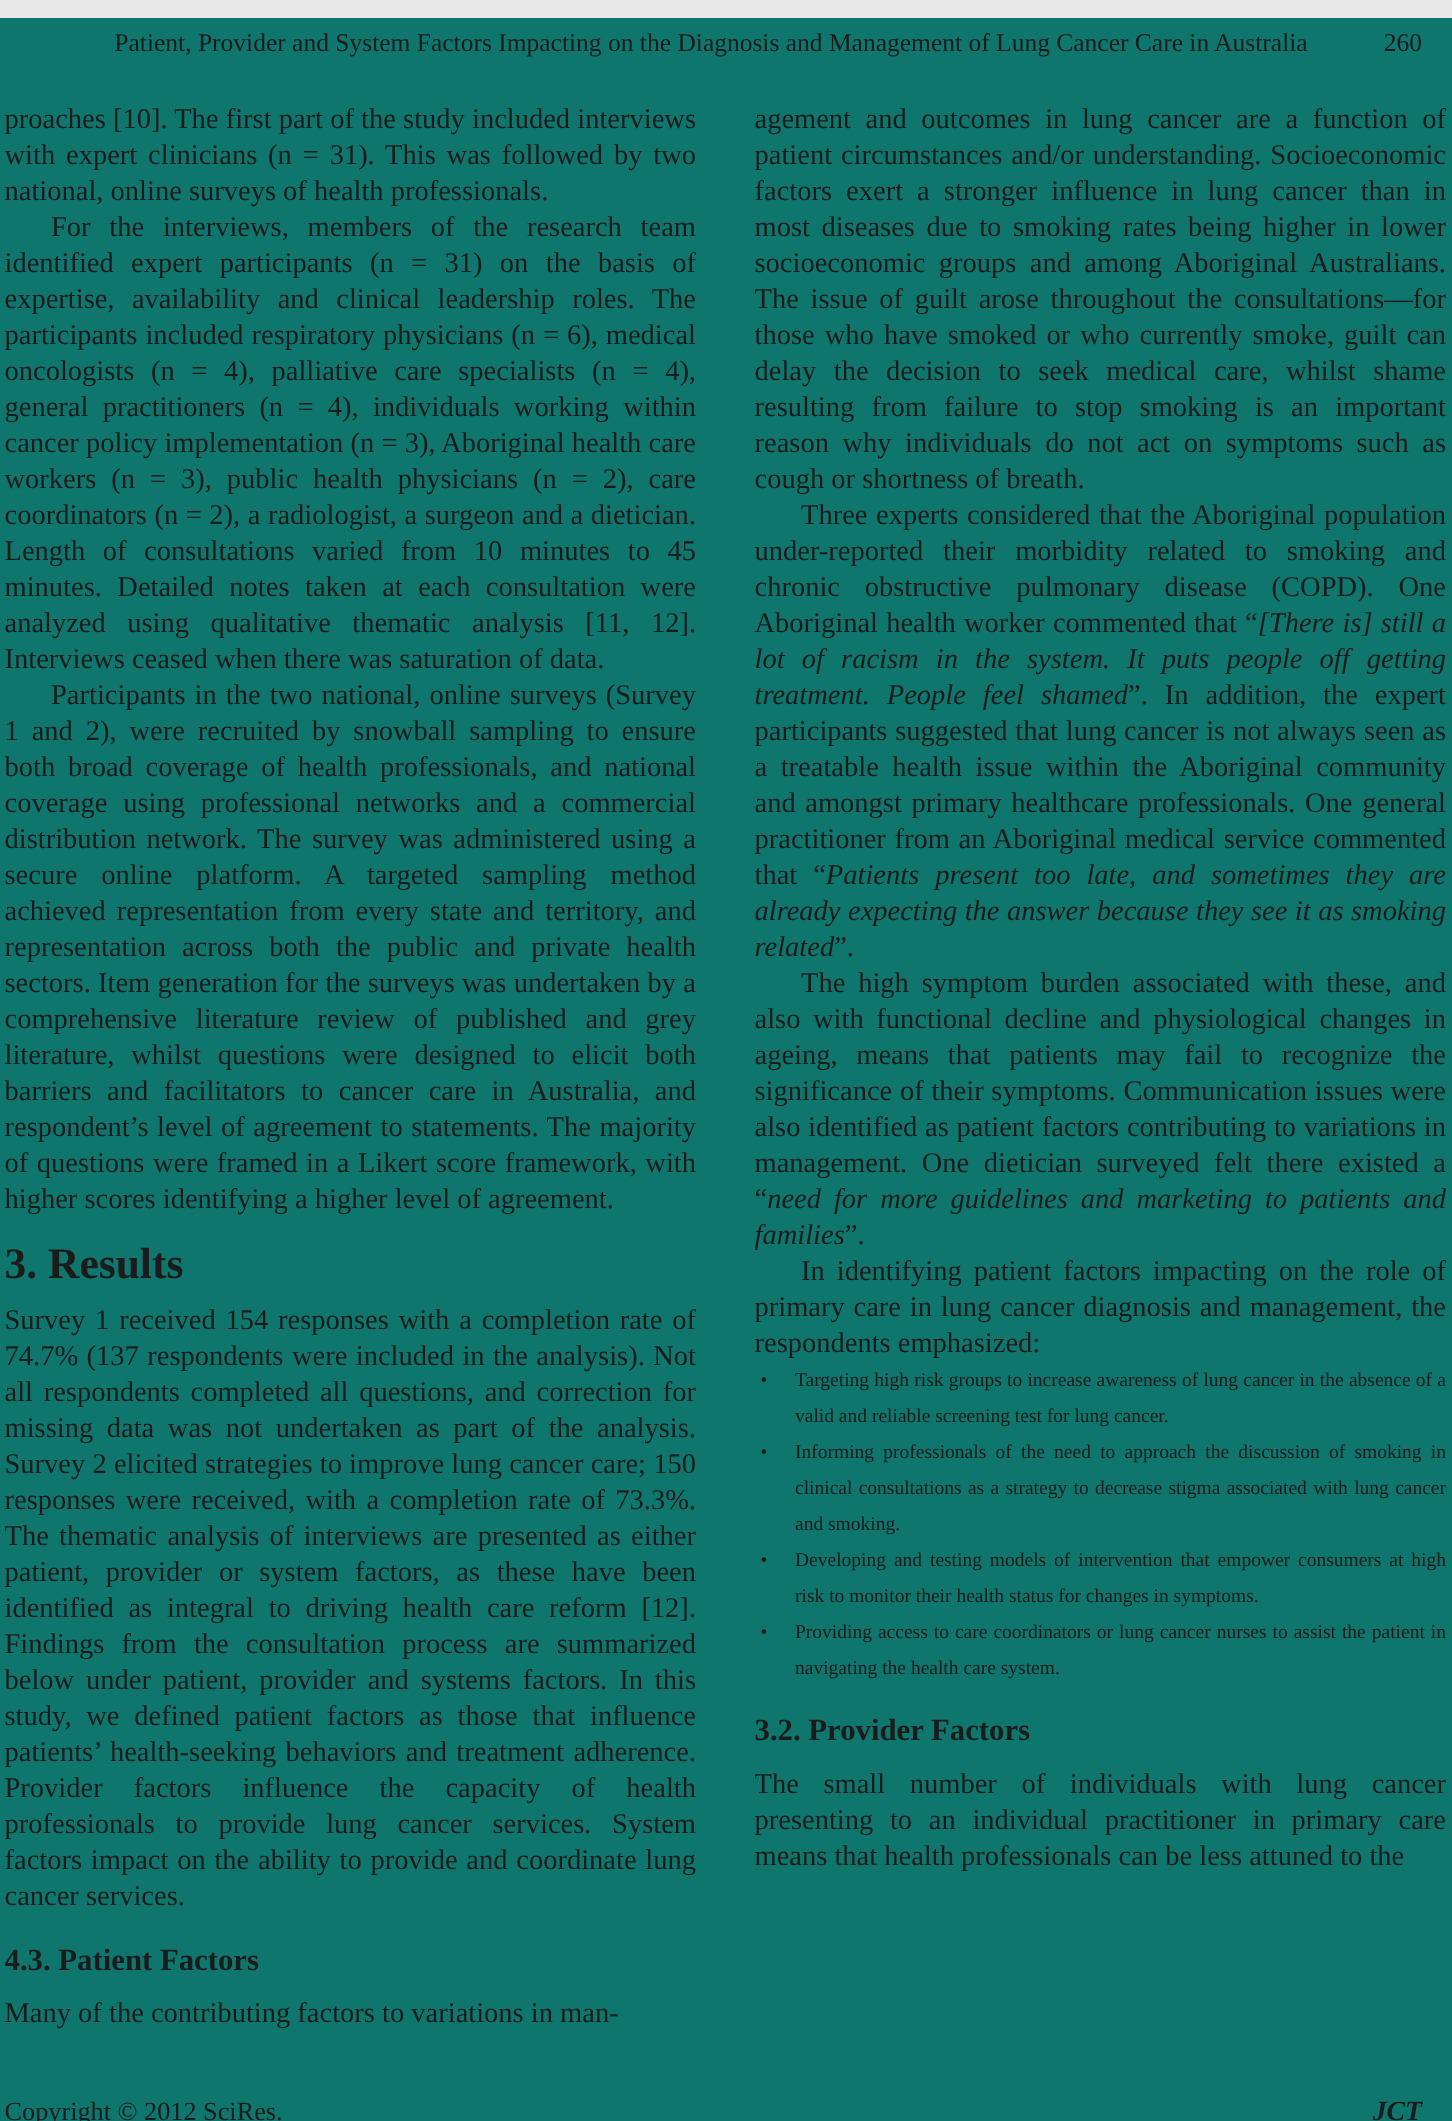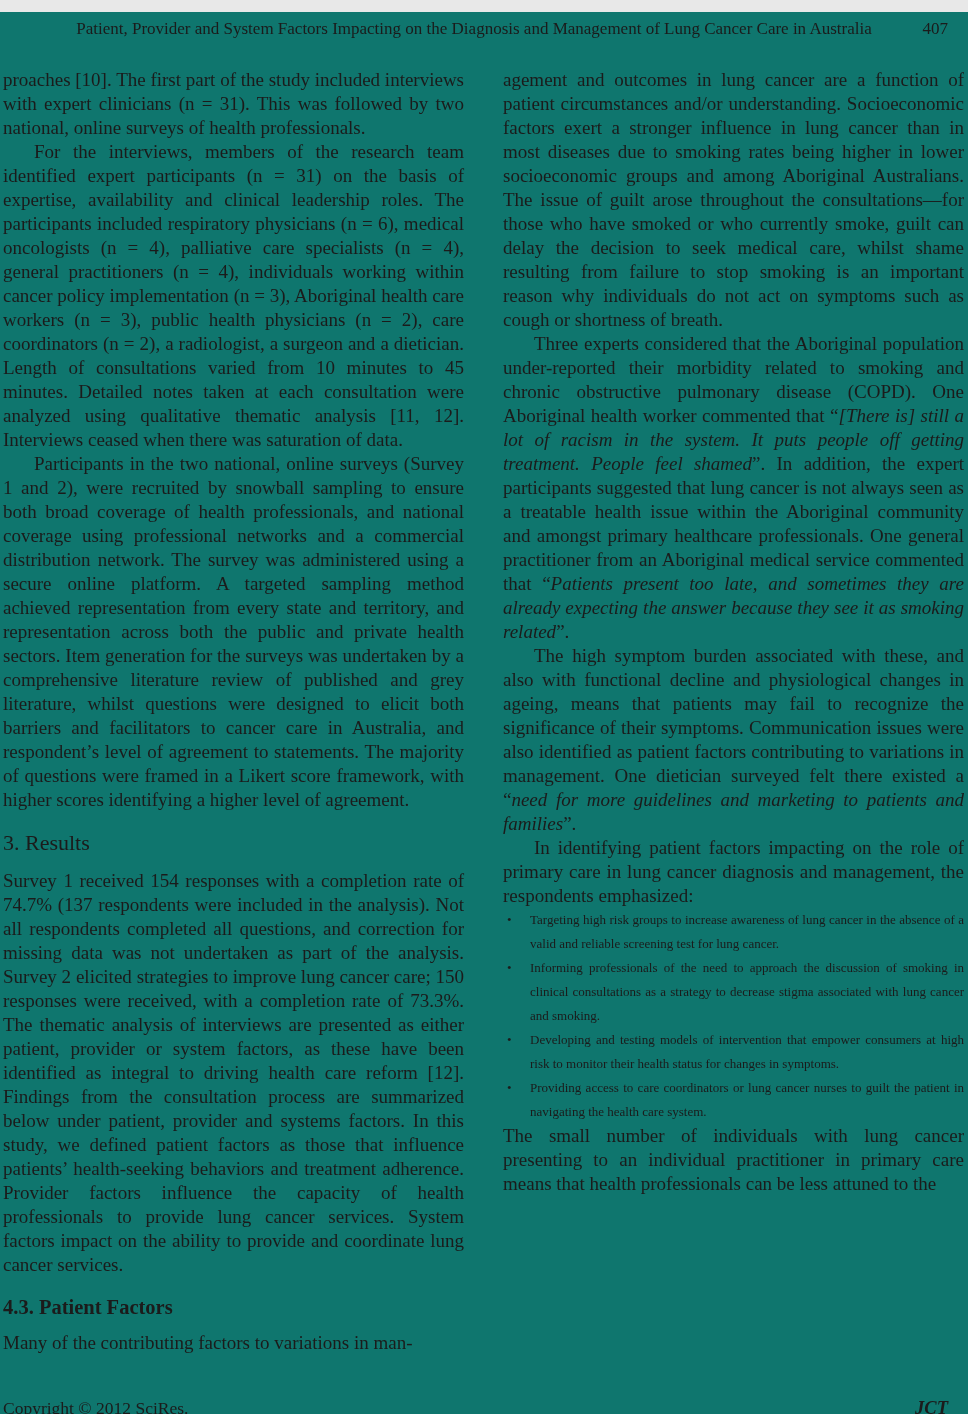--- a/index.html
+++ b/index.html
@@ -12,40 +12,40 @@
   .page-header .title{display:block;text-align:center;padding:0 60px 0 40px;white-space:nowrap;}
   .page-header .pagenum{position:absolute;right:20px;top:0;font-size:17px;}
   .content{
     position:absolute;top:56px;left:3px;right:4px;bottom:62px;
     display:flex;gap:39px;overflow:hidden;
   }
   .col{width:461px;flex:0 0 461px;}
   .body-p{font-size:19px;line-height:24px;text-align:justify;margin:0;font-family:Liberation Serif, serif;}
   .ind{text-indent:31px;}
   .it{font-style:italic;}
-  .sec-h{font-size:22px;font-weight:normal;margin:18px 0 13px;line-height:26px;}
+  .sec-h{font-size:29px;font-weight:bold;margin:18px 0 13px;line-height:26px;}
   .subsec-h{font-size:20.5px;font-weight:bold;margin:18px 0 11px;line-height:25px;}
   ul.bullets{list-style:none;margin:0;padding:0;}
   ul.bullets li{position:relative;padding-left:27px;font-size:13px;line-height:24px;text-align:justify;}
   .bullet-dot{position:absolute;left:4px;top:0;}
   .bullet-dot::before{content:"\2022";}
   .page-footer{
     position:absolute;bottom:7px;left:3px;right:20px;
     display:flex;justify-content:space-between;align-items:baseline;font-size:17.5px;
   }
   .journal{font-weight:bold;font-style:italic;font-size:18.5px;}
 </style>
 </head>
 <body>
 
 <div class="page">
 
   <div class="page-header">
     <span class="title">Patient, Provider and System Factors Impacting on the Diagnosis and Management of Lung Cancer Care in Australia</span>
-    <span class="pagenum">407</span>
+    <span class="pagenum">260</span>
   </div>
 
   <div class="content">
 
     <div class="col">
       <p class="body-p">proaches [10]. The first part of the study included interviews with expert clinicians (n = 31). This was followed by two national, online surveys of health professionals.</p>
       <p class="body-p ind">For the interviews, members of the research team identified expert participants (n = 31) on the basis of expertise, availability and clinical leadership roles. The participants included respiratory physicians (n = 6), medical oncologists (n = 4), palliative care specialists (n = 4), general practitioners (n = 4), individuals working within cancer policy implementation (n = 3), Aboriginal health care workers (n = 3), public health physicians (n = 2), care coordinators (n = 2), a radiologist, a surgeon and a dietician. Length of consultations varied from 10 minutes to 45 minutes. Detailed notes taken at each consultation were analyzed using qualitative thematic analysis [11, 12]. Interviews ceased when there was saturation of data.</p>
       <p class="body-p ind">Participants in the two national, online surveys (Survey 1 and 2), were recruited by snowball sampling to ensure both broad coverage of health professionals, and national coverage using professional networks and a commercial distribution network. The survey was administered using a secure online platform. A targeted sampling method achieved representation from every state and territory, and representation across both the public and private health sectors. Item generation for the surveys was undertaken by a comprehensive literature review of published and grey literature, whilst questions were designed to elicit both barriers and facilitators to cancer care in Australia, and respondent’s level of agreement to statements. The majority of questions were framed in a Likert score framework, with higher scores identifying a higher level of agreement.</p>
       <h2 class="sec-h">3. Results</h2>
       <p class="body-p">Survey 1 received 154 responses with a completion rate of 74.7% (137 respondents were included in the analysis). Not all respondents completed all questions, and correction for missing data was not undertaken as part of the analysis. Survey 2 elicited strategies to improve lung cancer care; 150 responses were received, with a completion rate of 73.3%. The thematic analysis of interviews are presented as either patient, provider or system factors, as these have been identified as integral to driving health care reform [12]. Findings from the consultation process are summarized below under patient, provider and systems factors. In this study, we defined patient factors as those that influence patients’ health-seeking behaviors and treatment adherence. Provider factors influence the capacity of health professionals to provide lung cancer services. System factors impact on the ability to provide and coordinate lung cancer services.</p>
@@ -55,22 +55,23 @@
 
     <div class="col">
       <p class="body-p">agement and outcomes in lung cancer are a function of patient circumstances and/or understanding. Socioeconomic factors exert a stronger influence in lung cancer than in most diseases due to smoking rates being higher in lower socioeconomic groups and among Aboriginal Australians. The issue of guilt arose throughout the consultations—for those who have smoked or who currently smoke, guilt can delay the decision to seek medical care, whilst shame resulting from failure to stop smoking is an important reason why individuals do not act on symptoms such as cough or shortness of breath.</p>
       <p class="body-p ind"><span>Three experts considered that the Aboriginal population under-reported their morbidity related to smoking and chronic obstructive pulmonary disease (COPD). One Aboriginal health worker commented that “</span><span class="it">[There is] still a lot of racism in the system. It puts people off getting treatment. People feel shamed</span><span>”. In addition, the expert participants suggested that lung cancer is not always seen as a treatable health issue within the Aboriginal community and amongst primary healthcare professionals. One general practitioner from an Aboriginal medical service commented that “</span><span class="it">Patients present too late, and sometimes they are already expecting the answer because they see it as smoking related</span><span>”.</span></p>
       <p class="body-p ind"><span>The high symptom burden associated with these, and also with functional decline and physiological changes in ageing, means that patients may fail to recognize the significance of their symptoms. Communication issues were also identified as patient factors contributing to variations in management. One dietician surveyed felt there existed a “</span><span class="it">need for more guidelines and marketing to patients and families</span><span>”.</span></p>
       <p class="body-p ind">In identifying patient factors impacting on the role of primary care in lung cancer diagnosis and management, the respondents emphasized:</p>
       <ul class="bullets">
         <li><span class="bullet-dot"></span><span>Targeting high risk groups to increase awareness of lung cancer in the absence of a valid and reliable screening test for lung cancer.</span></li>
         <li><span class="bullet-dot"></span><span>Informing professionals of the need to approach the discussion of smoking in clinical consultations as a strategy to decrease stigma associated with lung cancer and smoking.</span></li>
         <li><span class="bullet-dot"></span><span>Developing and testing models of intervention that empower consumers at high risk to monitor their health status for changes in symptoms.</span></li>
-        <li><span class="bullet-dot"></span><span>Providing access to care coordinators or lung cancer nurses to guilt the patient in navigating the health care system.</span></li>
+        <li><span class="bullet-dot"></span><span>Providing access to care coordinators or lung cancer nurses to assist the patient in navigating the health care system.</span></li>
       </ul>
+      <h3 class="subsec-h">3.2. Provider Factors</h3>
       <p class="body-p">The small number of individuals with lung cancer presenting to an individual practitioner in primary care means that health professionals can be less attuned to the</p>
     </div>
 
   </div>
 
   <div class="page-footer">
     <span>Copyright © 2012 SciRes.</span>
     <span class="journal">JCT</span>
   </div>
 

